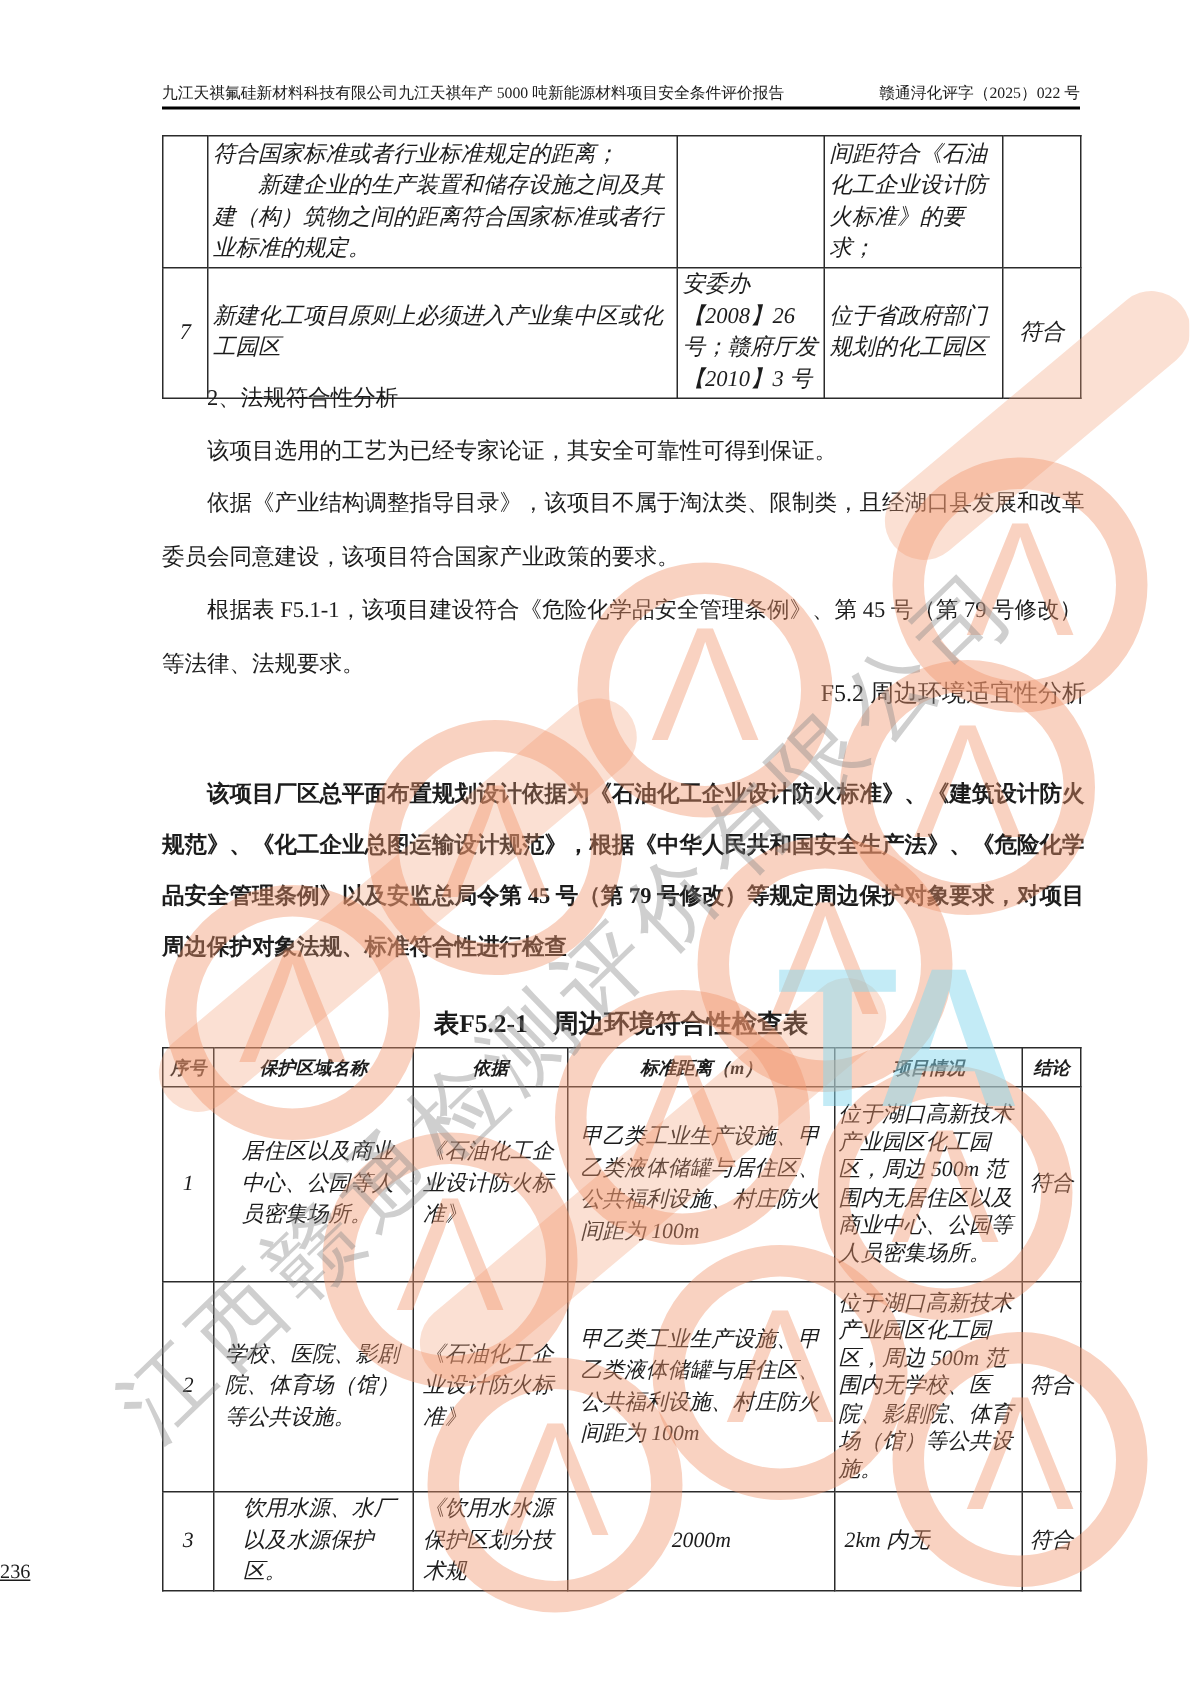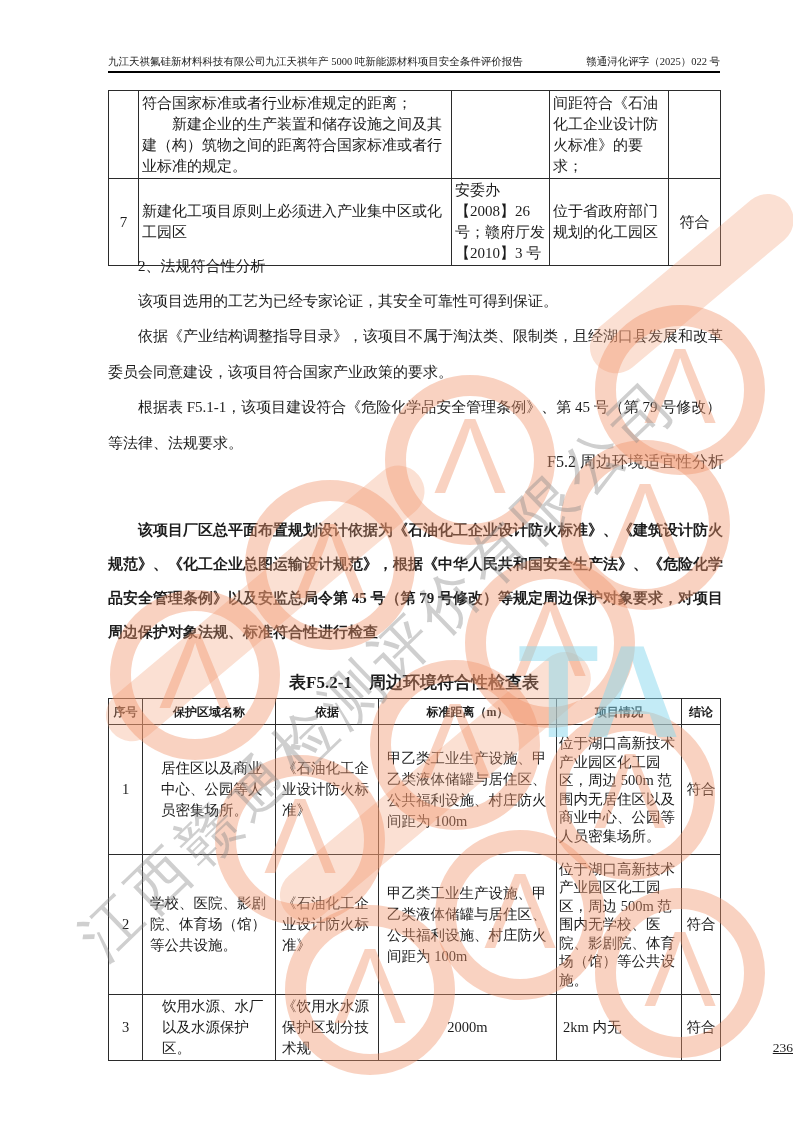--- a/index.html
+++ b/index.html
@@ -9,21 +9,21 @@
     overflow:hidden;
   }
   
   .page-header{
     position:absolute;left:108px;top:55px;width:612px;
     border-bottom:2px solid #000;padding-bottom:2px;
     display:flex;justify-content:space-between;align-items:flex-end;
     font-size:10.5px;white-space:nowrap;letter-spacing:0;
   }
   
-  table{border-collapse:collapse;table-layout:fixed;}
+  table{border-collapse:collapse;table-layout:fixed;font-style:italic;}
   td,th{border:1.5px solid #2b2b2b;vertical-align:middle;padding:1px 3px;overflow:hidden;}
   .t1{position:absolute;left:108px;top:90px;width:612px;}
   .t1 td{font-size:15px;line-height:21px;}
   .t2{position:absolute;left:108px;top:698px;width:612px;}
   .t2 th{font-size:12px;line-height:20px;font-weight:bold;text-align:center;padding:2px 1px;}
   .t2 td{font-size:14.5px;line-height:21px;margin-top:14px;}
   .cell-center{text-align:center;}
   .preline{white-space:pre-line;}
   .situation-cell{line-height:18.5px !important;padding:1px 2px;}
   
@@ -41,21 +41,21 @@
   }
   .p-item1{top:488px;}
   .p-4{top:513px;line-height:34px;font-weight:bold;}
   
   .t2-title{
     position:absolute;left:108px;top:671px;width:612px;
     text-align:center;font-size:17px;font-weight:bold;
   }
   .page-number{
     position:absolute;left:0;top:1040px;width:793px;
-    text-align:right;font-size:13.5px;text-decoration:underline;
+    text-align:left;font-size:13.5px;text-decoration:underline;
   }
   
   .wm-layer{position:absolute;left:0;top:0;width:793px;height:1122px;z-index:5;pointer-events:none;}
   .wm-ring{
     position:absolute;width:128px;height:128px;border-radius:50%;
     border:21px solid rgba(240,148,108,0.42);
     display:flex;align-items:center;justify-content:center;
   }
   .wm-ring span{
     font-family:"Liberation Sans",sans-serif;

